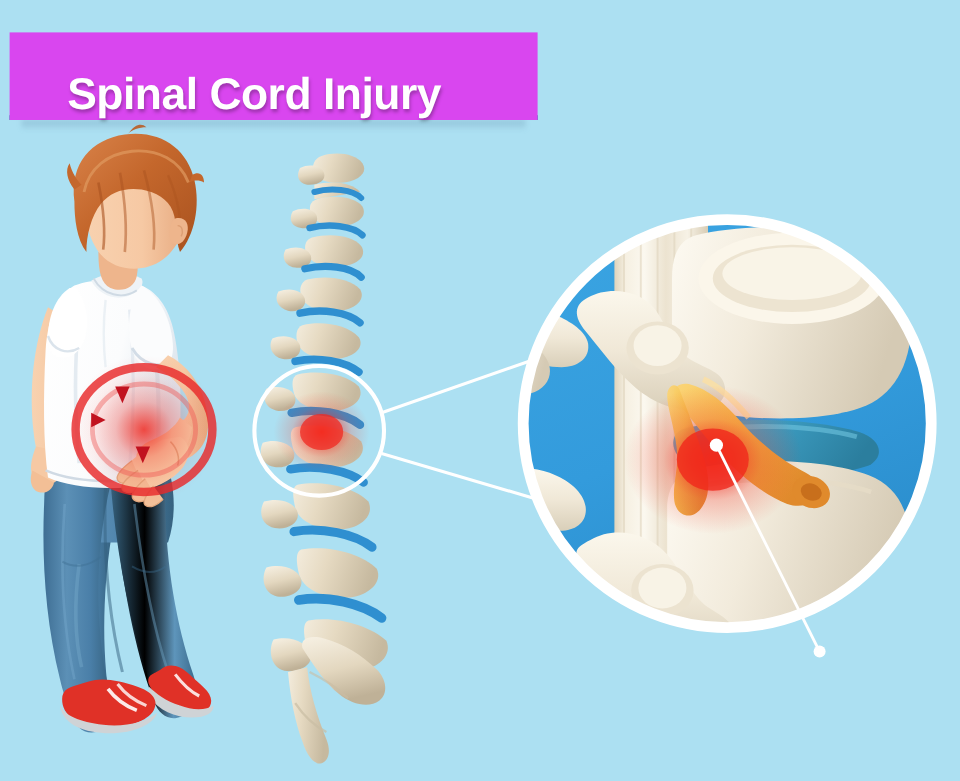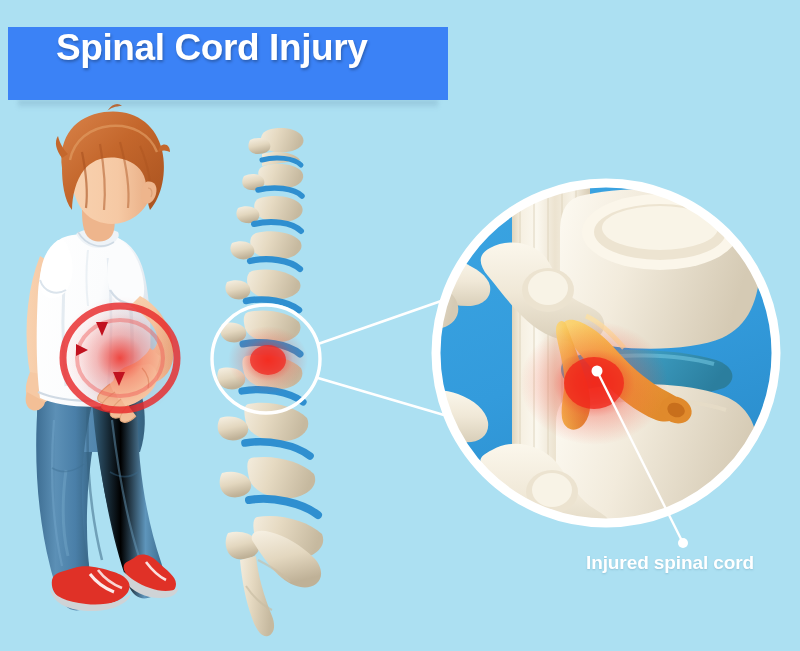--- a/index.html
+++ b/index.html
@@ -23,24 +23,24 @@
     left: 0;
     width: 800px;
     height: 651px;
   }
   .title-banner {
     position: absolute;
     left: 8px;
     top: 27px;
     width: 440px;
     height: 73px;
-    background: #3b82f6;
+    background: #d946ef;
     box-sizing: border-box;
     display: flex;
-    align-items: flex-start;
+    align-items: flex-end;
   }
   .title-banner .title-text {
     color: #ffffff;
     font-size: 37px;
     font-weight: bold;
     letter-spacing: -0.4px;
     padding-left: 48px;
     text-shadow: 1px 2px 3px rgba(0,0,0,0.28);
     white-space: nowrap;
   }
@@ -456,15 +456,14 @@
       <circle cx="683" cy="543" r="5" fill="#ffffff"></circle>
     </g>
   </svg>
 
   <div class="banner-shadow"></div>
   <div class="banner-strip"></div>
   <div class="title-banner">
     <span class="title-text">Spinal Cord Injury</span>
   </div>
 
-  <div class="callout-label">Injured spinal cord</div>
 
 </div>
 
 </body></html>

